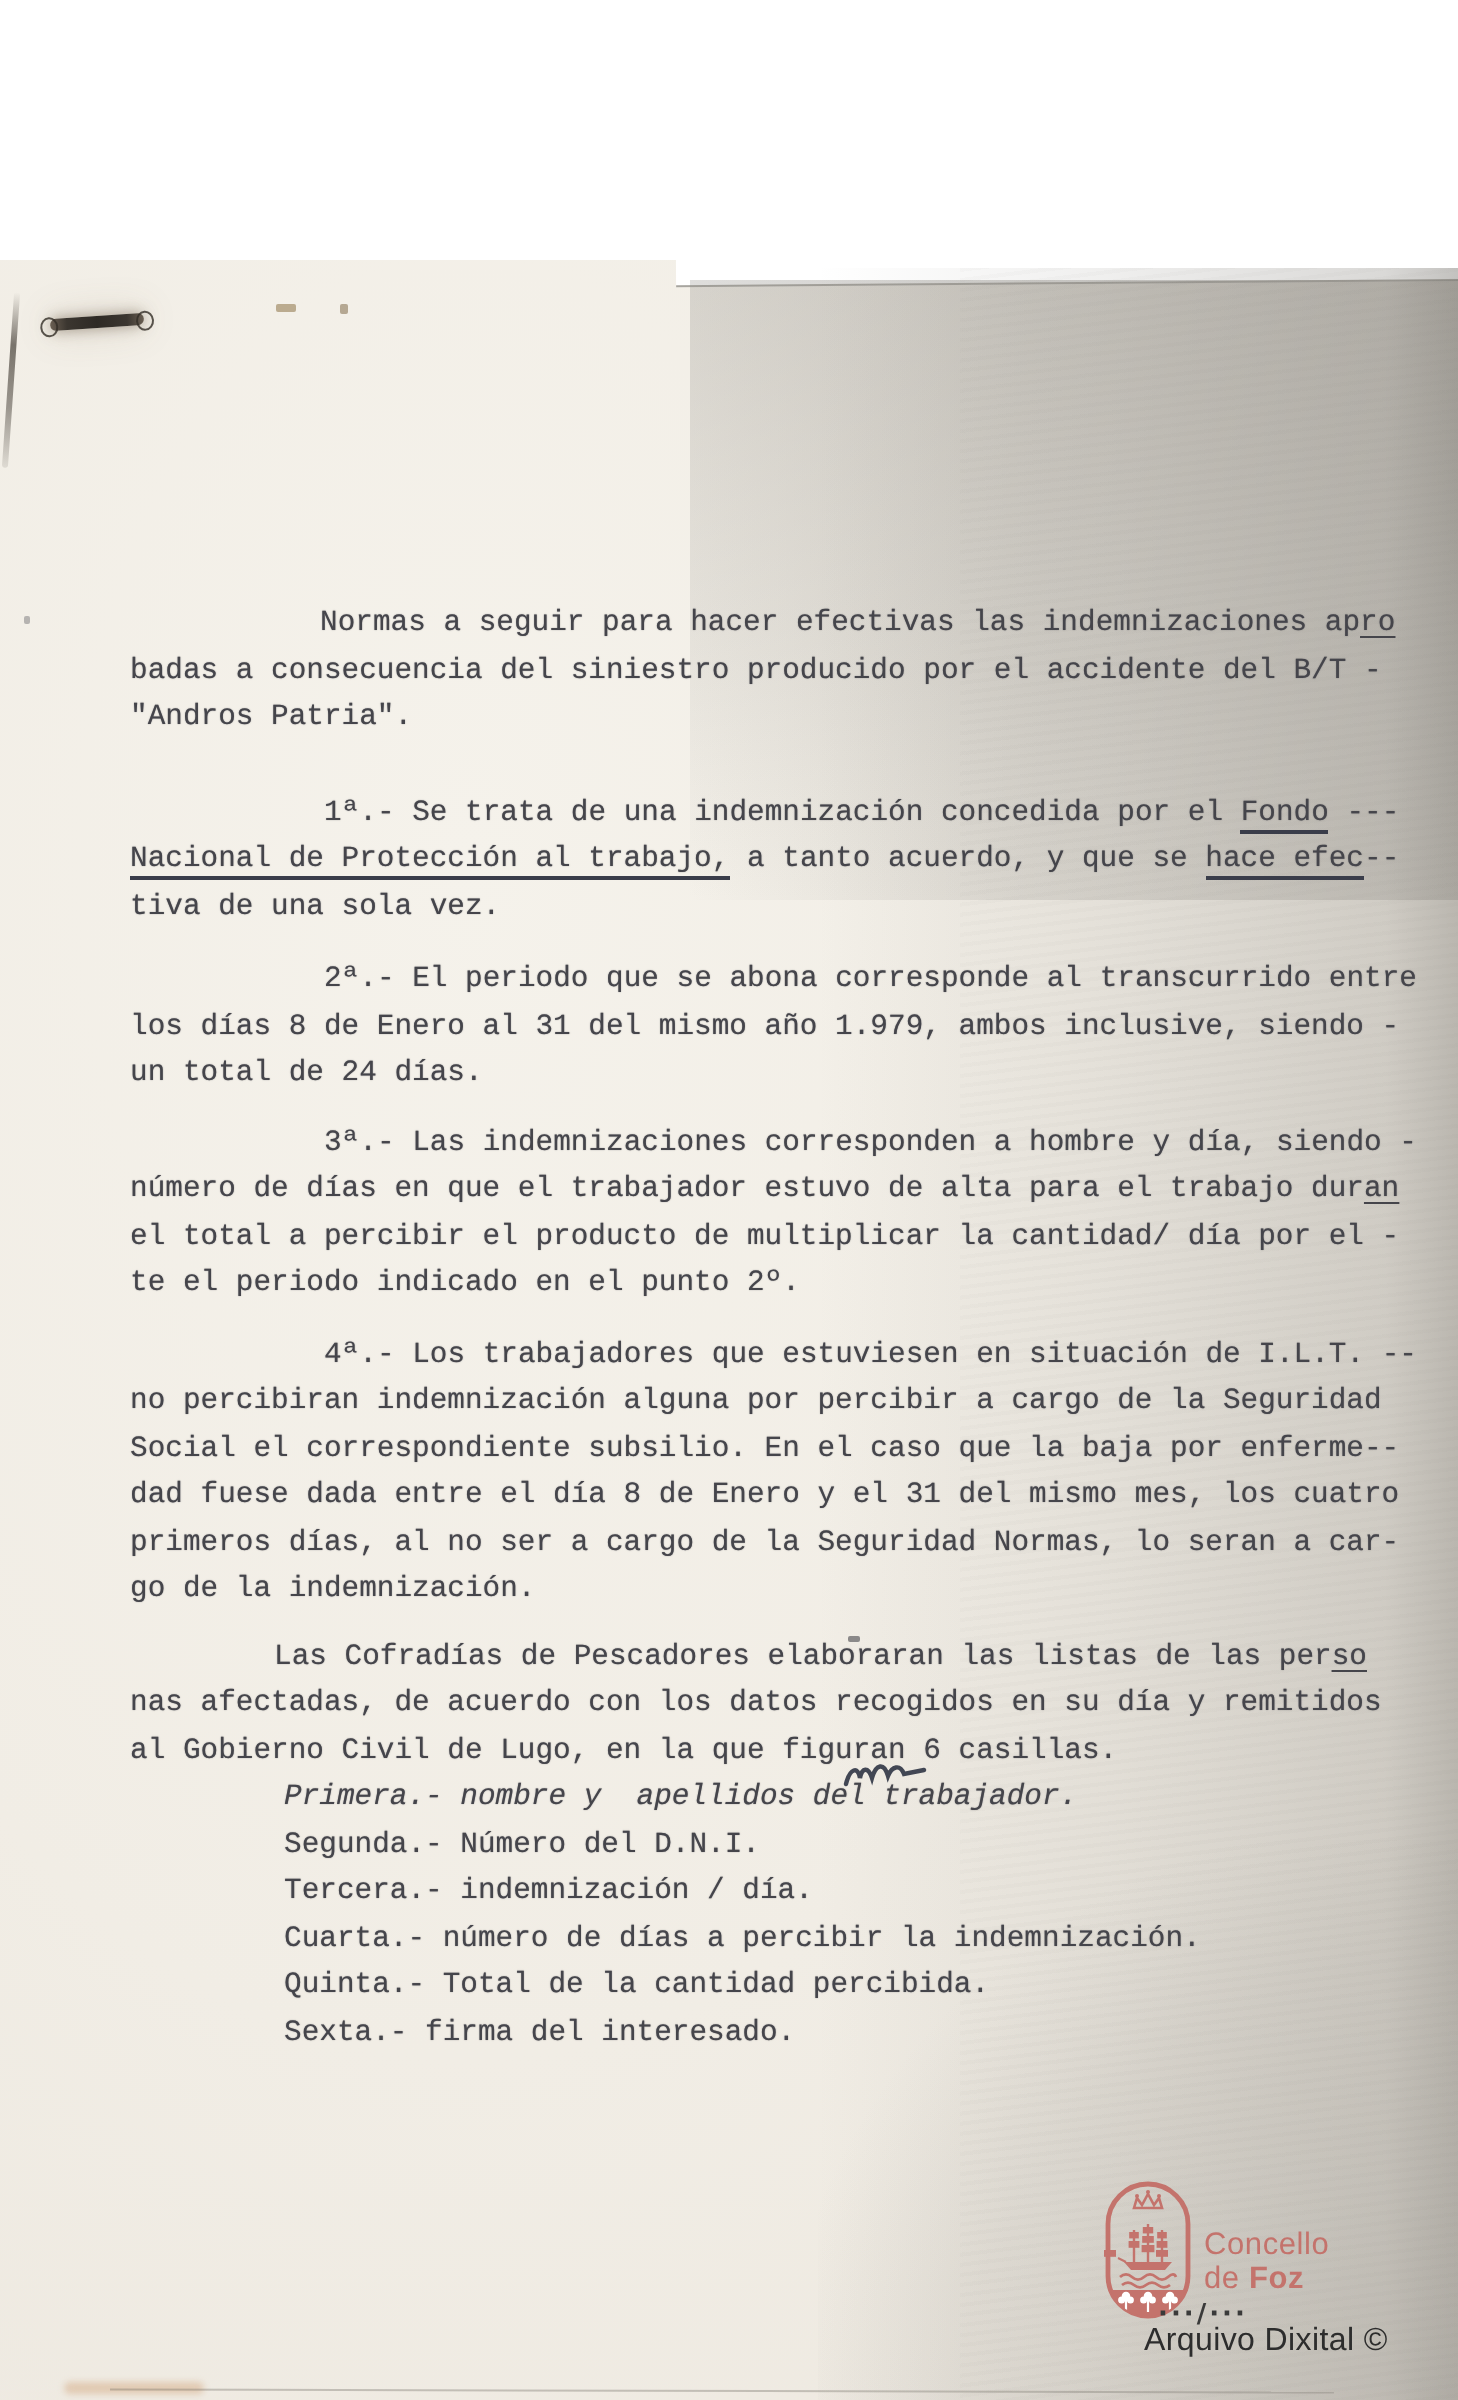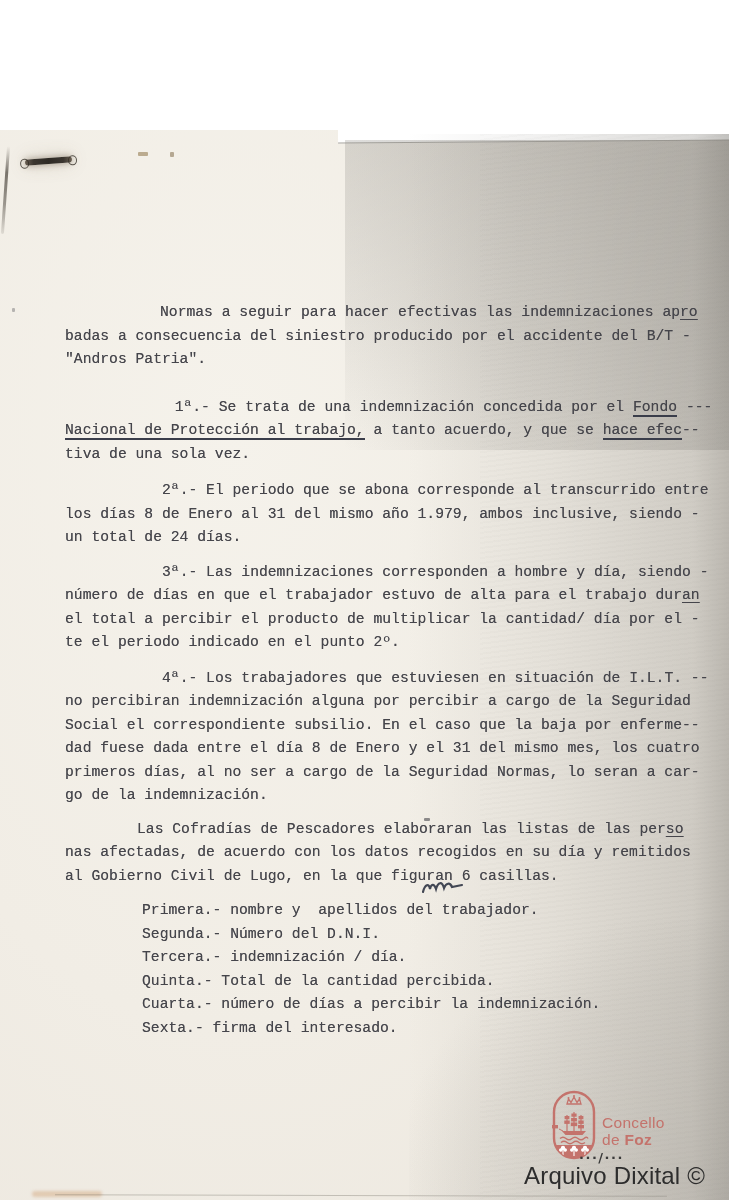--- a/index.html
+++ b/index.html
@@ -89,21 +89,21 @@
   .wm-text{
     left:602px;top:1115px;width:110px;
     color:var(--logo,#c4736c);font-size:15.5px;line-height:16.5px;letter-spacing:.3px;
   }
   .wm-text .bold{font-weight:bold;}
   .wm-dots{
     left:579px;top:1150px;color:#3a3a3a;font-weight:bold;font-size:13px;letter-spacing:1.5px;
     font-family:"DejaVu Sans", sans-serif;
   }
   .wm-caption{
-    left:524px;top:1162px;color:#2d2d2d;font-size:24px;letter-spacing:.2px;
+    left:572px;top:1162px;color:#2d2d2d;font-size:16px;letter-spacing:.2px;
     font-family:"Liberation Sans", sans-serif;
   }
 </style>
 </head>
 <body style="--ink: #45454b; --pen: #3a3d4a; --logo: #c4736c;">
 
 <div class="stage">
 
   <div class="paper"></div>
 
@@ -113,44 +113,44 @@
   <div class="staple"></div>
   <div class="speck" style="left:138px;top:152px;width:10px;height:4px;background:rgba(140,115,70,.55);"></div>
   <div class="speck" style="left:170px;top:152px;width:4px;height:5px;background:rgba(120,95,60,.5);"></div>
   <div class="speck" style="left:424px;top:818px;width:6px;height:3px;background:rgba(70,70,75,.6);"></div>
   <div class="speck" style="left:12px;top:308px;width:3px;height:4px;background:rgba(90,90,95,.4);"></div>
 
   <div class="doc-text">
       <div class="line" style="padding-left: 95px;"><span>Normas a seguir para hacer efectivas las indemnizaciones ap</span><span class="u">ro</span></div>
       <div class="line"><span>badas a consecuencia del siniestro producido por el accidente del B/T -</span></div>
       <div class="line"><span>"Andros Patria".</span></div>
-      <div class="line" style="padding-left: 97px; margin-top: 24px; text-align: center;"><span>1ª.- Se trata de una indemnización concedida por el </span><span class="ink">Fondo</span><span> ---</span></div>
+      <div class="line" style="padding-left: 97px; margin-top: 24px;"><span>1ª.- Se trata de una indemnización concedida por el </span><span class="ink">Fondo</span><span> ---</span></div>
       <div class="line"><span class="ink">Nacional de Protección al trabajo,</span><span> a tanto acuerdo, y que se </span><span class="ink">hace efec</span><span>--</span></div>
       <div class="line"><span>tiva de una sola vez.</span></div>
       <div class="line" style="padding-left: 97px; margin-top: 13px;"><span>2ª.- El periodo que se abona corresponde al transcurrido entre</span></div>
       <div class="line"><span>los días 8 de Enero al 31 del mismo año 1.979, ambos inclusive, siendo -</span></div>
       <div class="line"><span>un total de 24 días.</span></div>
       <div class="line" style="padding-left: 97px; margin-top: 11px;"><span>3ª.- Las indemnizaciones corresponden a hombre y día, siendo -</span></div>
       <div class="line"><span>número de días en que el trabajador estuvo de alta para el trabajo dur</span><span class="u">an</span></div>
       <div class="line"><span>el total a percibir el producto de multiplicar la cantidad/ día por el -</span></div>
       <div class="line"><span>te el periodo indicado en el punto 2º.</span></div>
       <div class="line" style="padding-left: 97px; margin-top: 12px;"><span>4ª.- Los trabajadores que estuviesen en situación de I.L.T. --</span></div>
       <div class="line"><span>no percibiran indemnización alguna por percibir a cargo de la Seguridad</span></div>
       <div class="line"><span>Social el correspondiente subsilio. En el caso que la baja por enferme--</span></div>
       <div class="line"><span>dad fuese dada entre el día 8 de Enero y el 31 del mismo mes, los cuatro</span></div>
       <div class="line"><span>primeros días, al no ser a cargo de la Seguridad Normas, lo seran a car-</span></div>
       <div class="line"><span>go de la indemnización.</span></div>
       <div class="line" style="padding-left: 72px; margin-top: 10px;"><span>Las Cofradías de Pescadores elaboraran las listas de las per</span><span class="u">so</span></div>
       <div class="line"><span>nas afectadas, de acuerdo con los datos recogidos en su día y remitidos</span></div>
       <div class="line"><span>al Gobierno Civil de Lugo, en la que figuran 6 casillas.</span></div>
-      <div class="line" style="padding-left: 77px; margin-top: 11px;"><span>Primera.- nombre y  apellidos del trabajador.</span></div>
+      <div class="line" style="padding-left: 77px;  font-style: italic;"><span>Primera.- nombre y  apellidos del trabajador.</span></div>
       <div class="line" style="padding-left: 77px;"><span>Segunda.- Número del D.N.I.</span></div>
       <div class="line" style="padding-left: 77px;"><span>Tercera.- indemnización / día.</span></div>
+      <div class="line" style="padding-left: 77px;"><span>Cuarta.- número de días a percibir la indemnización.</span></div>
       <div class="line" style="padding-left: 77px;"><span>Quinta.- Total de la cantidad percibida.</span></div>
-      <div class="line" style="padding-left: 77px;"><span>Cuarta.- número de días a percibir la indemnización.</span></div>
       <div class="line" style="padding-left: 77px;"><span>Sexta.- firma del interesado.</span></div>
     </div>
 
   <svg class="scribble" width="46" height="20" viewBox="0 0 46 20">
     <path d="M2,15 C4,7 8,6 9,12 C10,7 13,6 15,12 C17,5 21,4 23,11 C25,6 29,5 31,10 L41,8" fill="none" stroke="#333848" stroke-width="2.2" stroke-linecap="round" opacity="0.92"></path>
   </svg>
 
   <div class="bottom-smudge"></div>
   <div class="bottom-line"></div>
 

